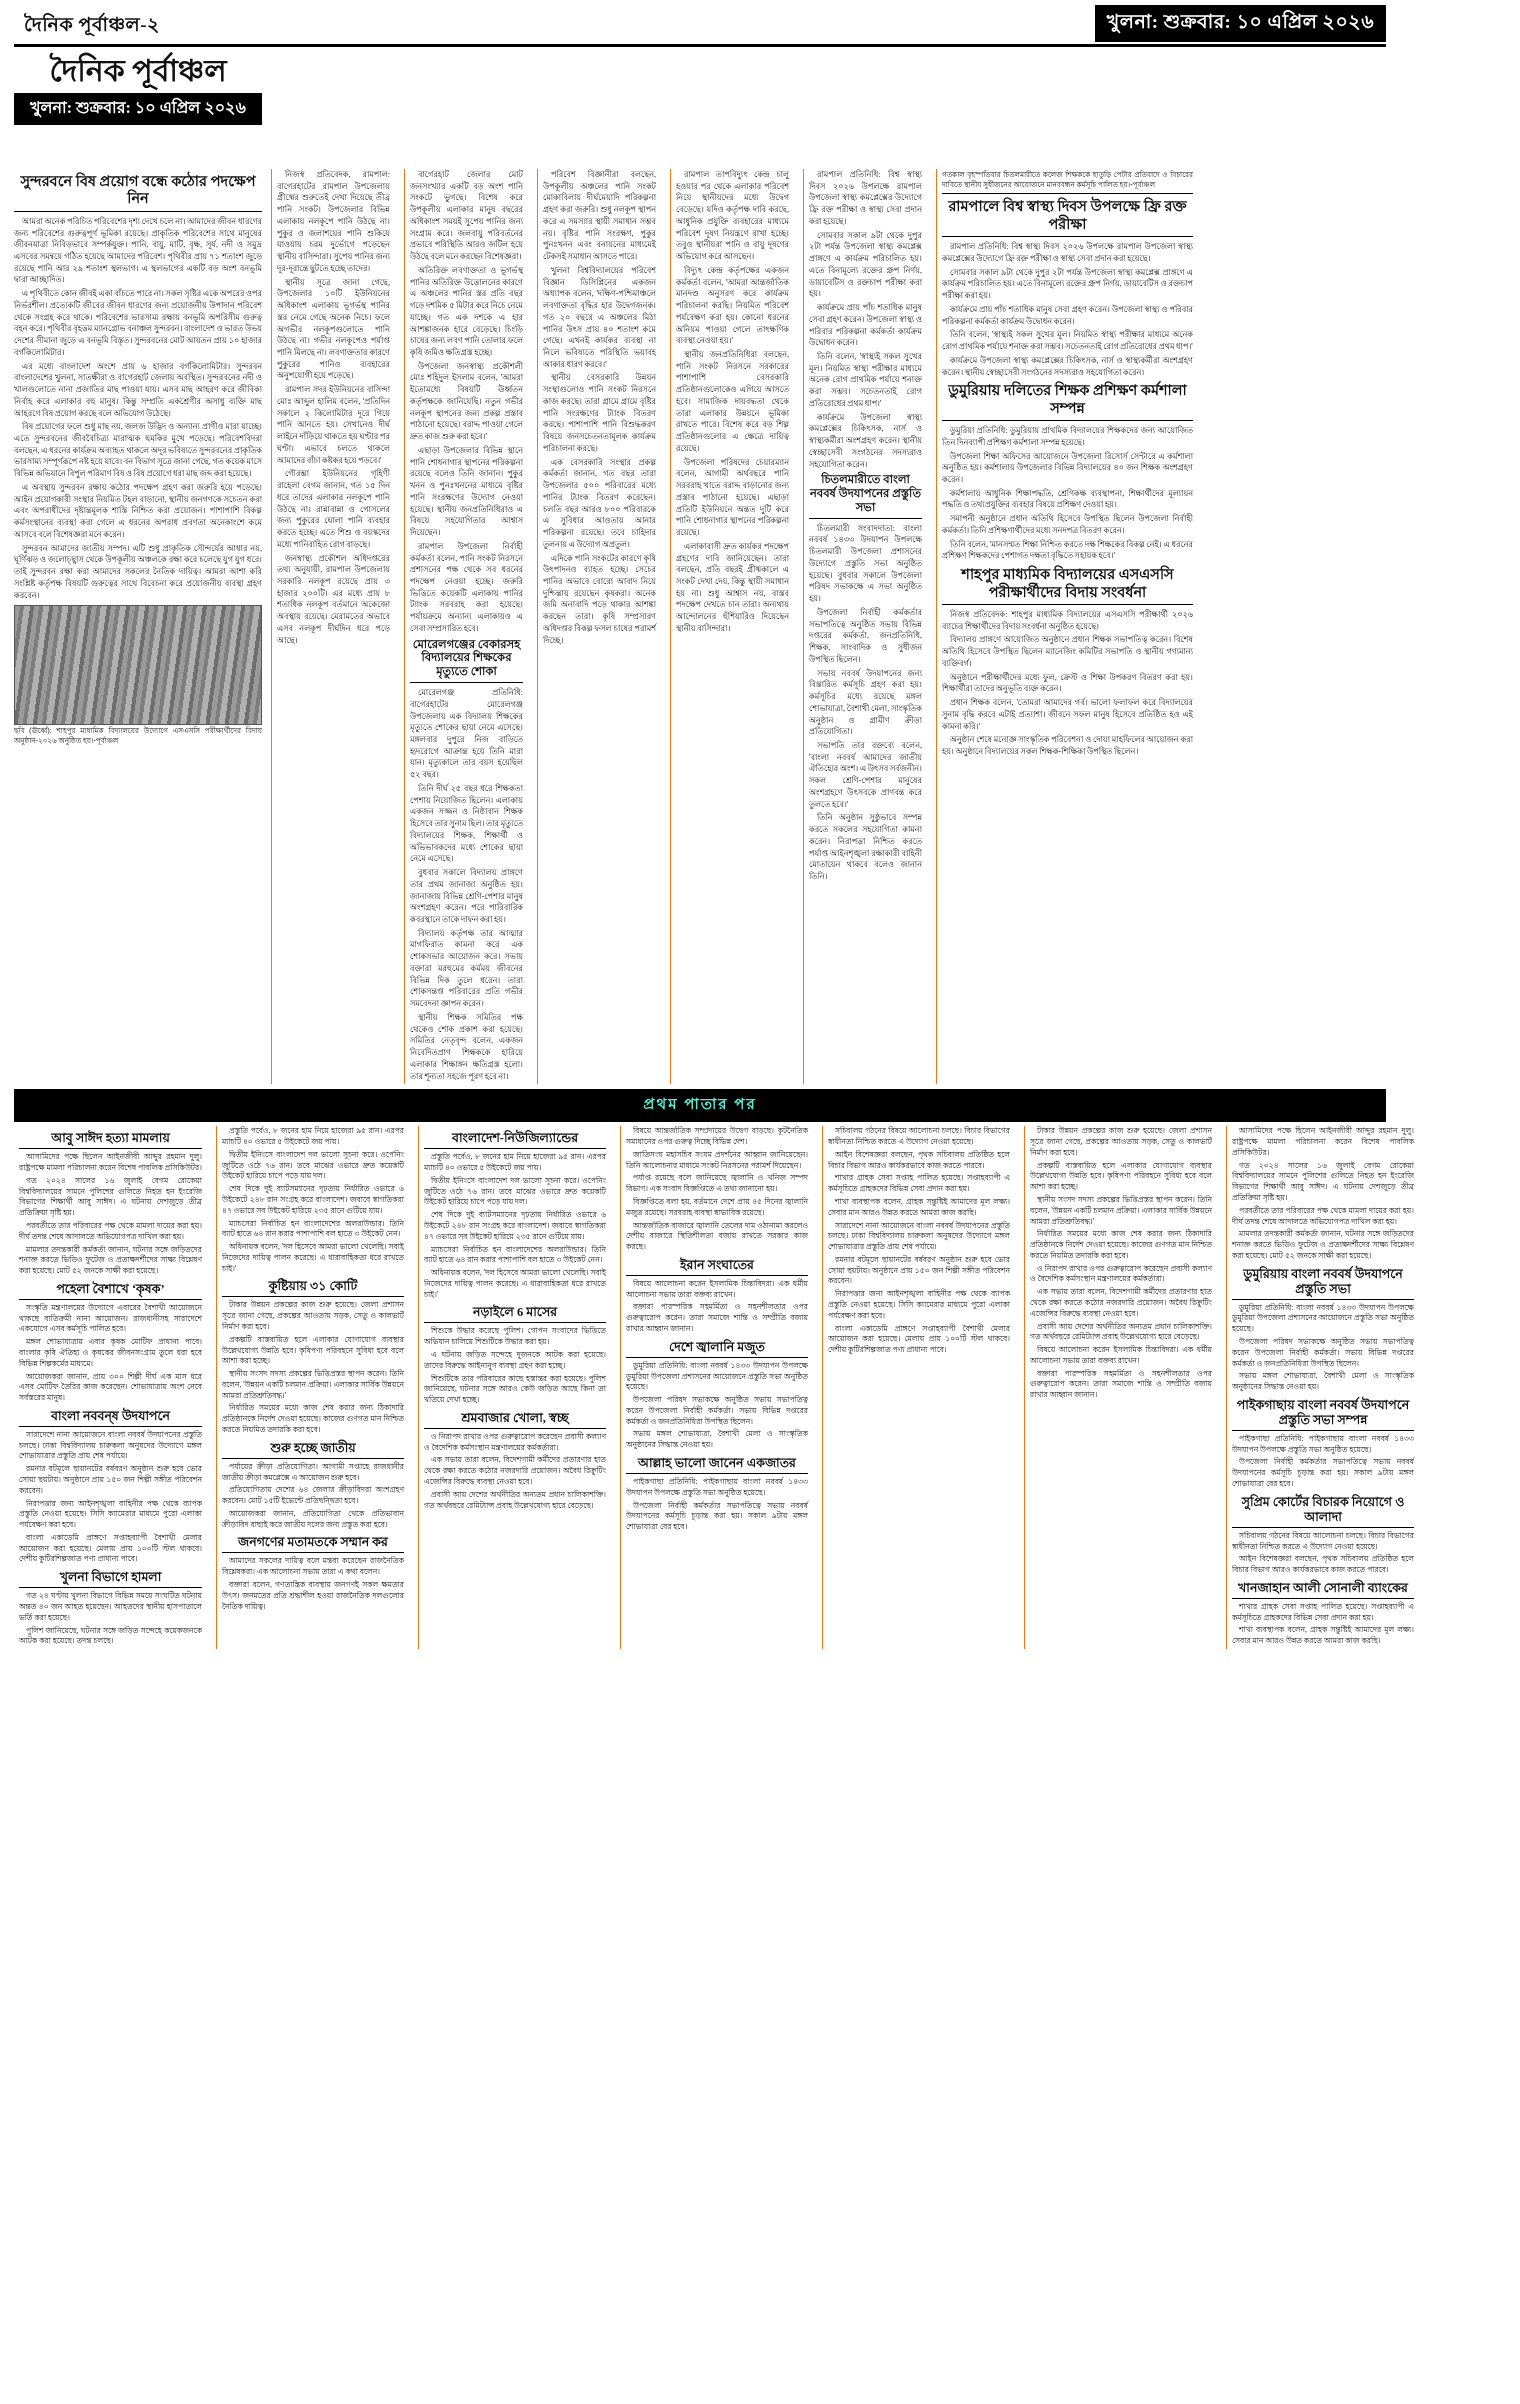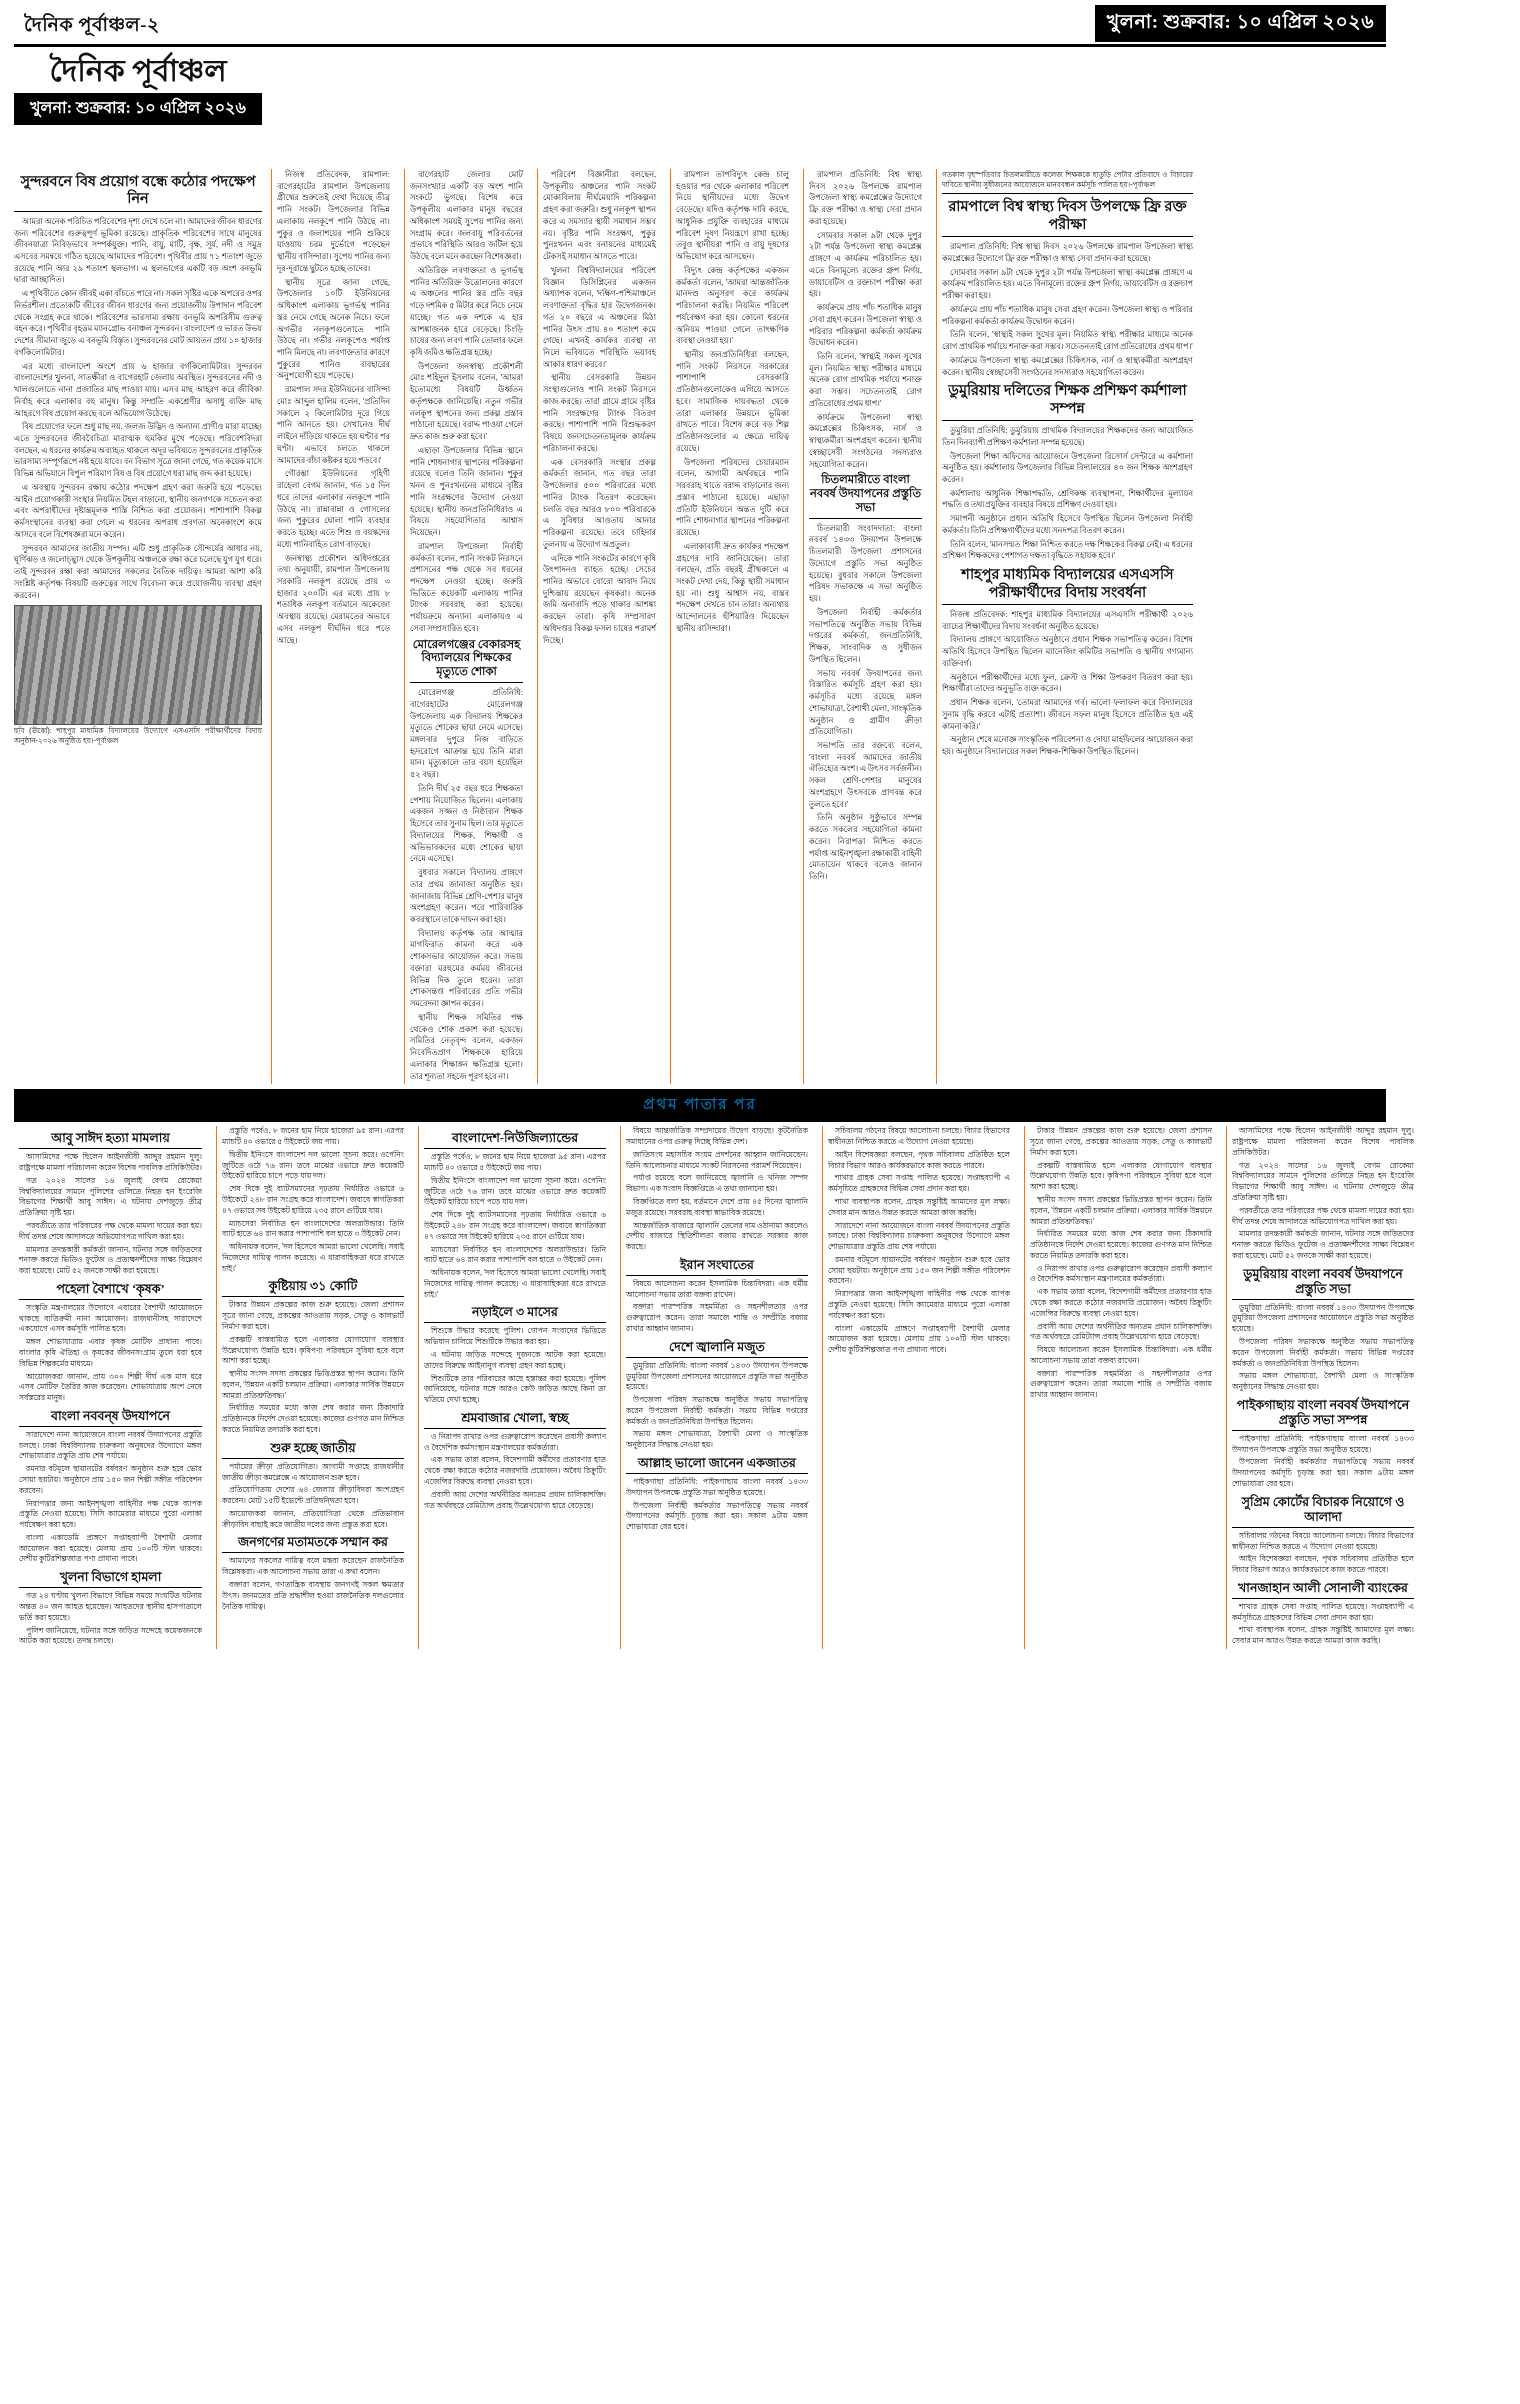--- a/index.html
+++ b/index.html
@@ -59,21 +59,21 @@
   .c1{ width:248px; flex:0 0 248px;}
   .c2{ width:124px; flex:0 0 124px;}
   .c3{ width:124px; flex:0 0 124px;}
   .c4{ width:124px; flex:0 0 124px;}
   .c5{ width:124px; flex:0 0 124px;}
   .c6{ width:124px; flex:0 0 124px;}
   .c7{ width:262px; flex:0 0 262px;}
   .pad{ padding:0 5px; }
 
   
-  .contbar{ background:#000; color:#0369a1; text-align:center; font-size:15px; font-weight:700; letter-spacing:2px; padding:3px 0 4px 0; margin:5px 0 0 0;}
+  .contbar{ background:#000; color:#5eead4; text-align:center; font-size:15px; font-weight:700; letter-spacing:2px; padding:3px 0 4px 0; margin:5px 0 0 0;}
   .sec-bot{ display:flex; gap:9px; margin-top:4px; }
   .b1{ width:193px; flex:0 0 193px;}
   .b2{ width:193px; flex:0 0 193px;}
   .b3{ width:193px; flex:0 0 193px;}
   .b4{ width:193px; flex:0 0 193px;}
   .b5{ width:193px; flex:0 0 193px;}
   .b6{ width:193px; flex:0 0 193px;}
   .b7{ width:193px; flex:0 0 193px;}
 
   .hdg-u{ font-size:12.5px; font-weight:700; text-align:center; line-height:1.2; margin:5px 0 2px 0;}
@@ -285,21 +285,21 @@
     <div class="col b3 vline pad">
       <div class="hdg-u">বাংলাদেশ-নিউজিল্যান্ডের</div>
       <div class="ruleb"></div>
       <div class="tiny">
           <p>প্রস্তুতি পর্বেও, ৮ জনের হাম নিয়ে হাজেরা ৯৫ রান। এরপর ম্যাচটি ৪০ ওভারে ৫ উইকেটে জয় পায়।</p>
           <p>দ্বিতীয় ইনিংসে বাংলাদেশ দল ভালো সূচনা করে। ওপেনিং জুটিতে ওঠে ৭৬ রান। তবে মাঝের ওভারে দ্রুত কয়েকটি উইকেট হারিয়ে চাপে পড়ে যায় দল।</p>
           <p>শেষ দিকে দুই ব্যাটসম্যানের দৃঢ়তায় নির্ধারিত ওভারে ৬ উইকেটে ২৪৮ রান সংগ্রহ করে বাংলাদেশ। জবাবে স্বাগতিকরা ৪৭ ওভারে সব উইকেট হারিয়ে ২৩৫ রানে গুটিয়ে যায়।</p>
           <p>ম্যাচসেরা নির্বাচিত হন বাংলাদেশের অলরাউন্ডার। তিনি ব্যাট হাতে ৬৪ রান করার পাশাপাশি বল হাতে ৩ উইকেট নেন।</p>
           <p>অধিনায়ক বলেন, 'দল হিসেবে আমরা ভালো খেলেছি। সবাই নিজেদের দায়িত্ব পালন করেছে। এ ধারাবাহিকতা ধরে রাখতে চাই।'</p>
         </div>
-      <div class="hdg-u">নড়াইলে ৩ মাসের</div>
+      <div class="hdg-u">নড়াইলে 6 মাসের</div>
       <div class="ruleb"></div>
       <div class="tiny">
           <p>শিশুকে উদ্ধার করেছে পুলিশ। গোপন সংবাদের ভিত্তিতে অভিযান চালিয়ে শিশুটিকে উদ্ধার করা হয়।</p>
           <p>এ ঘটনায় জড়িত সন্দেহে দুজনকে আটক করা হয়েছে। তাদের বিরুদ্ধে আইনানুগ ব্যবস্থা গ্রহণ করা হচ্ছে।</p>
           <p>শিশুটিকে তার পরিবারের কাছে হস্তান্তর করা হয়েছে। পুলিশ জানিয়েছে, ঘটনার সঙ্গে আরও কেউ জড়িত আছে কিনা তা খতিয়ে দেখা হচ্ছে।</p>
         </div>
       <div class="hdg-u">শ্রমবাজার খোলা, স্বচ্ছ</div>
       <div class="ruleb"></div>
       <div class="tiny">
           <p>ও নিরাপদ রাখার ওপর গুরুত্বারোপ করেছেন প্রবাসী কল্যাণ ও বৈদেশিক কর্মসংস্থান মন্ত্রণালয়ের কর্মকর্তারা।</p>

